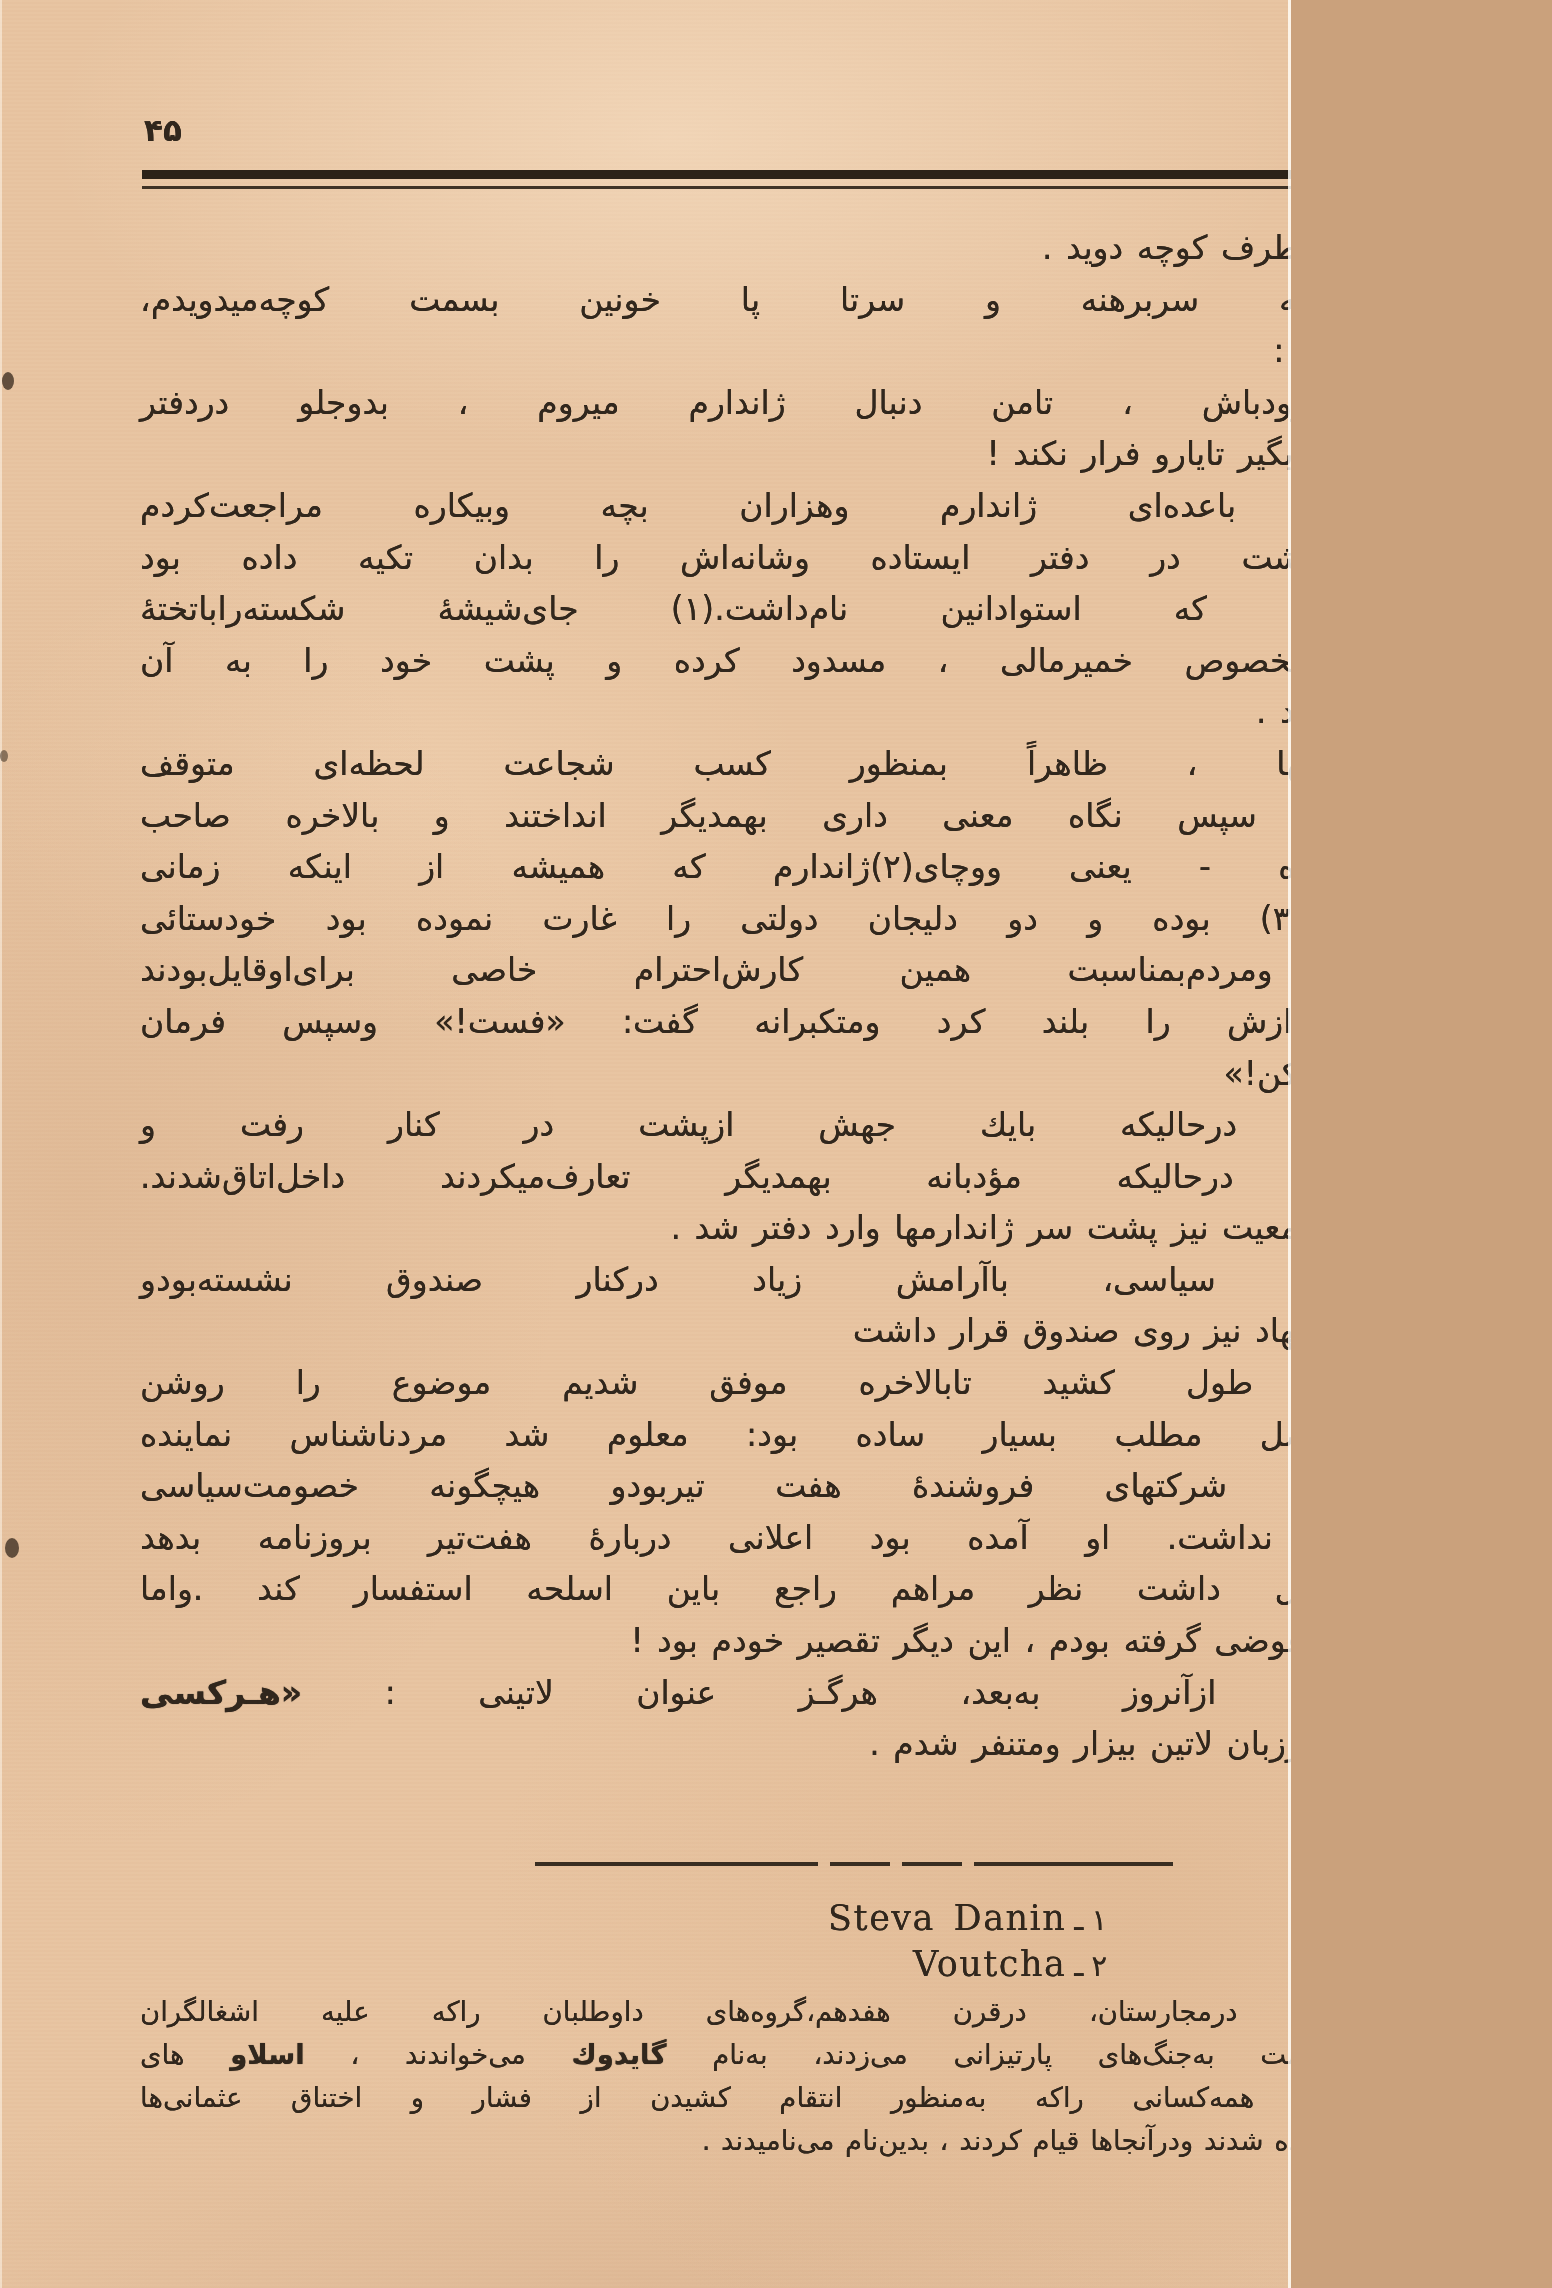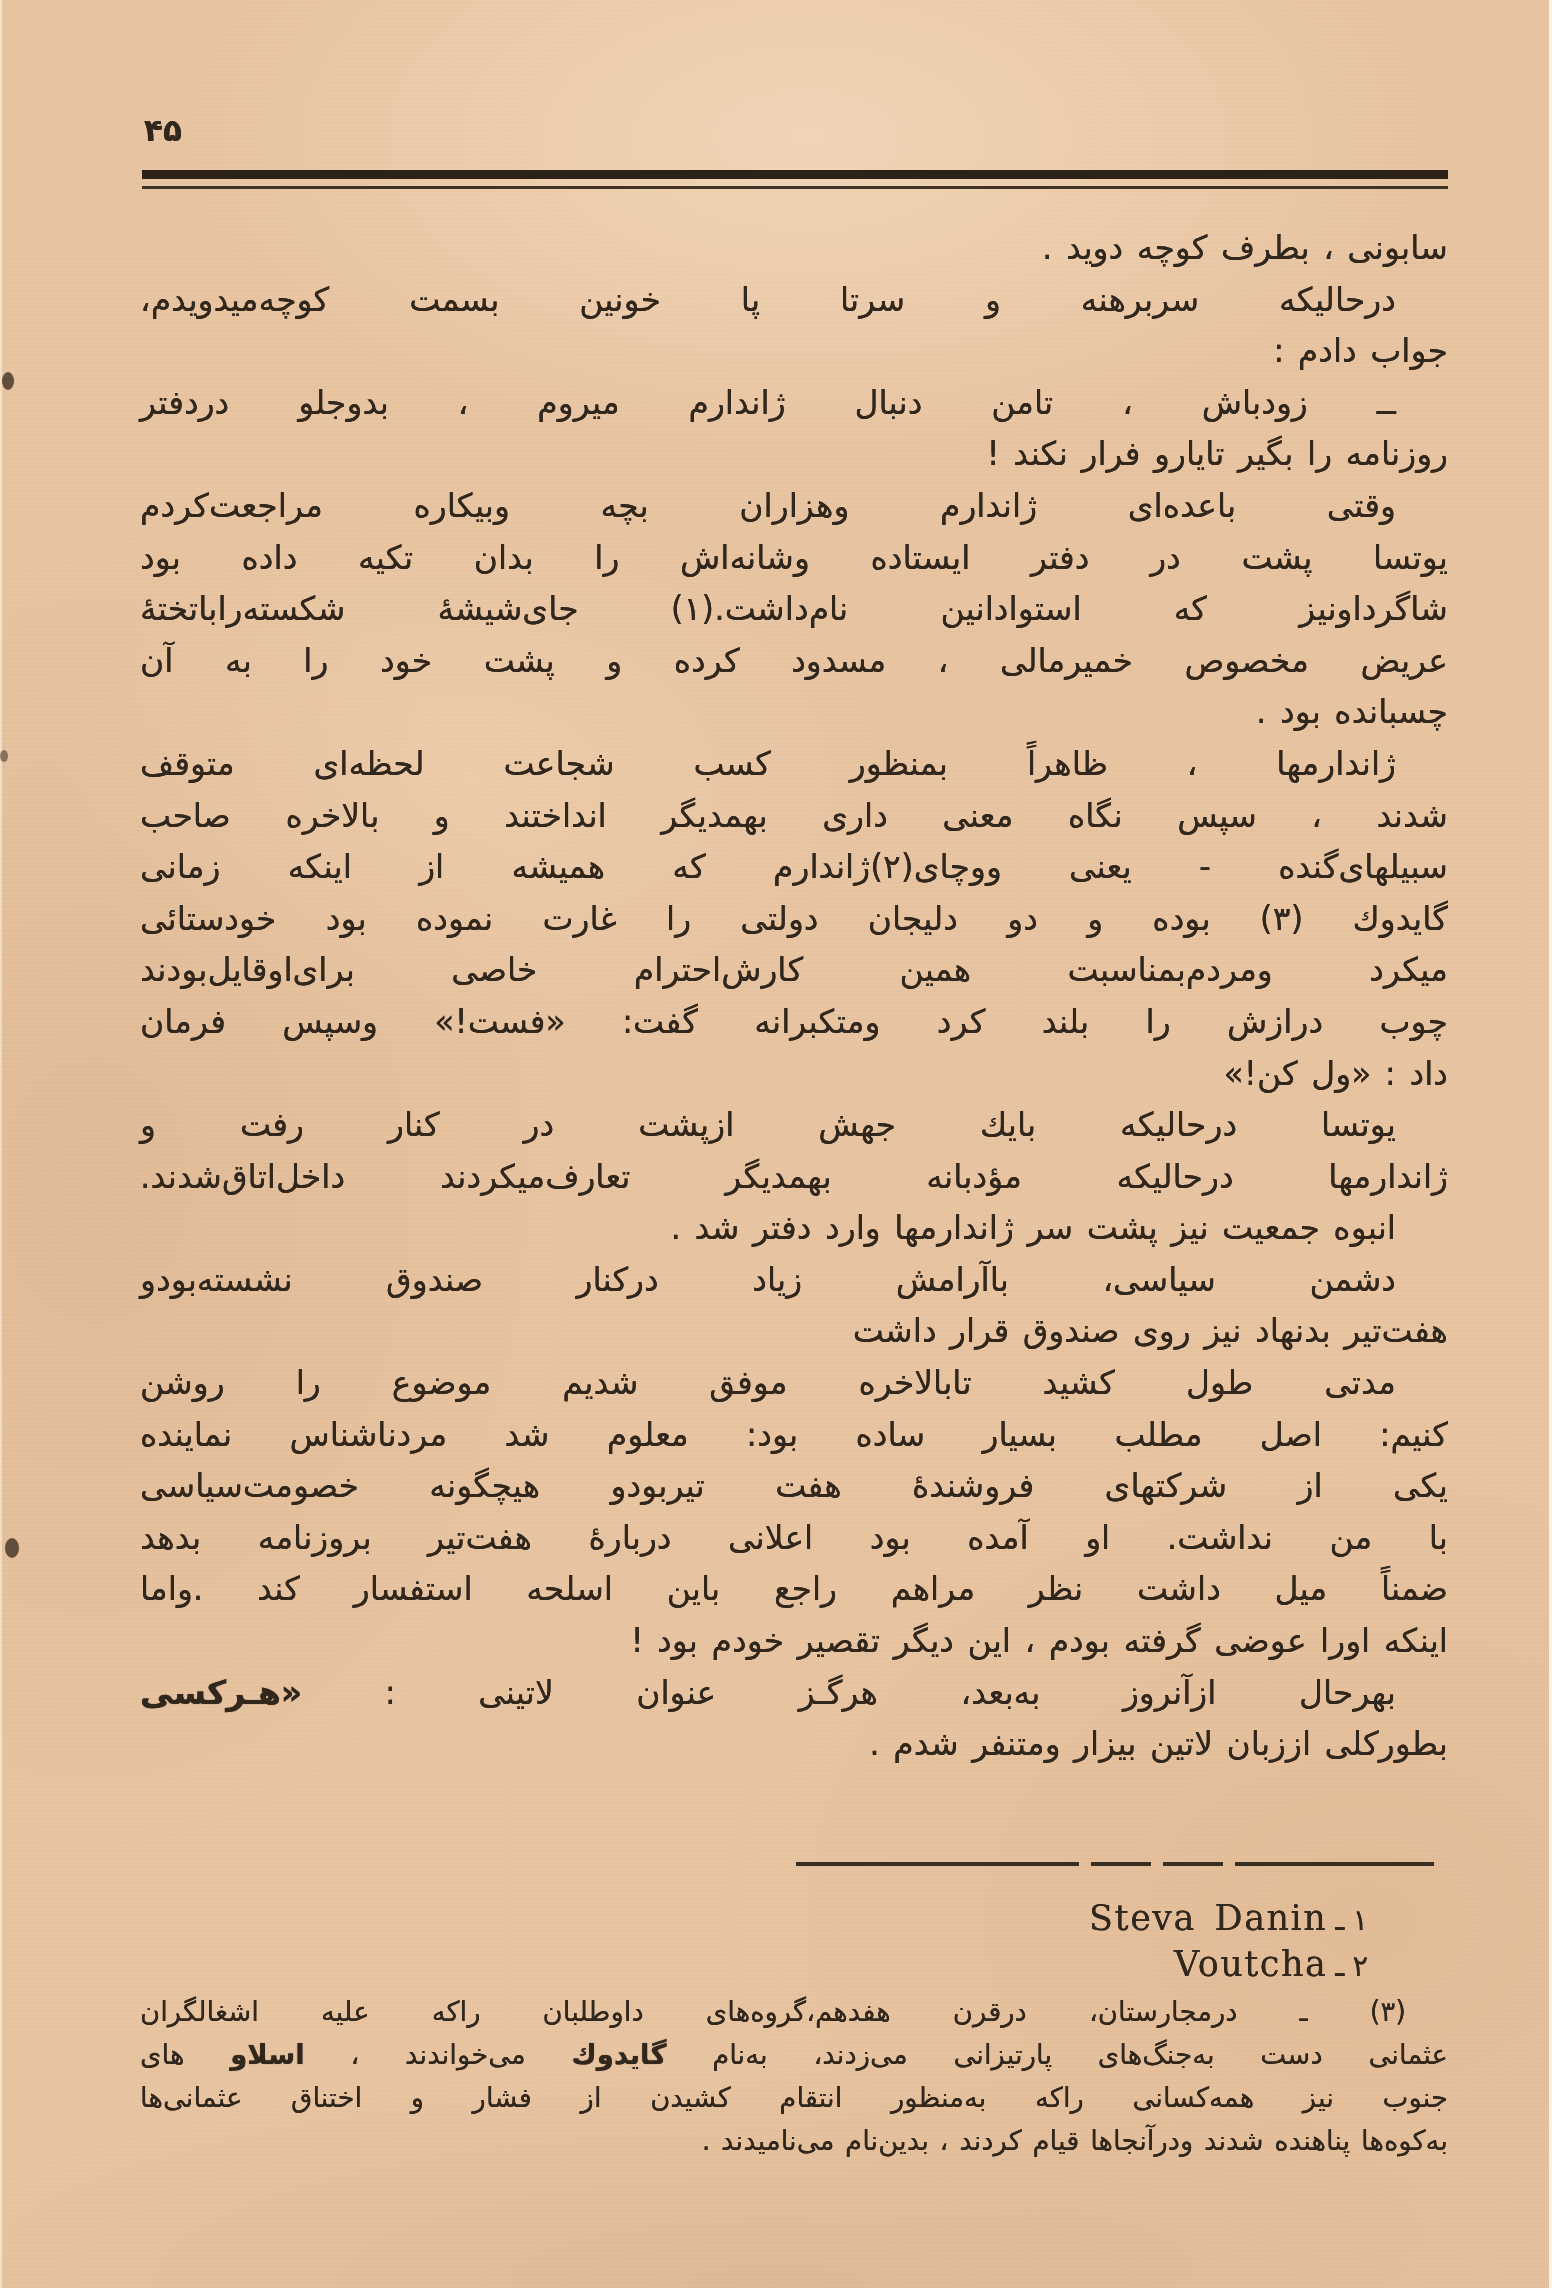--- a/index.html
+++ b/index.html
@@ -4,21 +4,21 @@
 <title>Scanned Book Page</title>
 <style>
   html,body{margin:0;padding:0;}
   body{
     width:1552px;height:2288px;
     font-family:"DejaVu Sans",sans-serif;
     background:#caa17c;
   }
   .page{
     position:relative;
-    width:1552px;height:2288px;
+    width:1291px;height:2288px;
     overflow:hidden;
     background-color:#e8c4a1;
     background-image:
       radial-gradient(ellipse 1000px 520px at 52% 6%, rgba(255,238,215,.40), transparent 62%),
       radial-gradient(ellipse 700px 950px at 6% 52%, rgba(186,137,98,.16), transparent 70%),
       radial-gradient(ellipse 900px 700px at 88% 84%, rgba(205,158,115,.22), transparent 72%),
       radial-gradient(ellipse 600px 380px at 30% 34%, rgba(255,231,202,.22), transparent 70%),
       radial-gradient(ellipse 1200px 300px at 50% 100%, rgba(170,120,85,.14), transparent 75%),
       repeating-linear-gradient(0deg, rgba(160,110,80,.025) 0 2px, rgba(255,240,220,.02) 2px 4px);
     color:#31271d;

